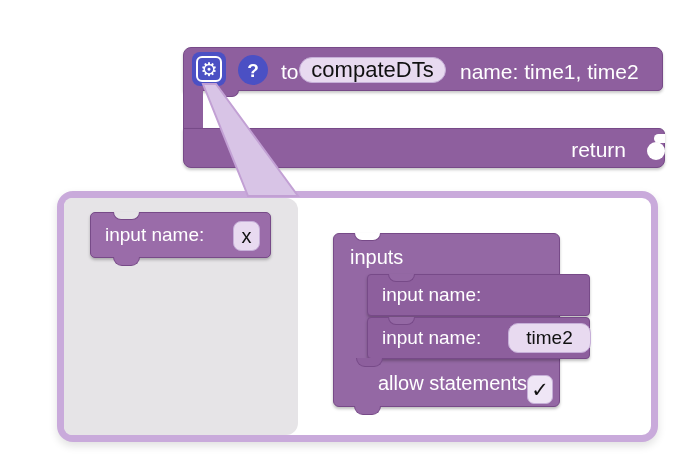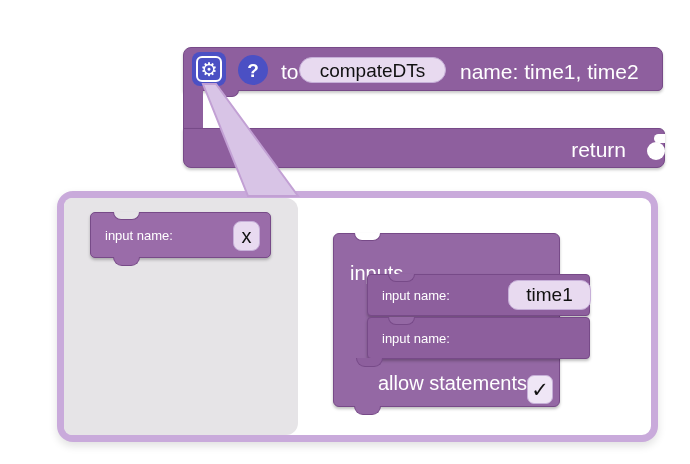--- a/index.html
+++ b/index.html
@@ -39,21 +39,21 @@
     position:absolute;left:54px;top:7px;width:30px;height:30px;border-radius:50%;
     background:var(--icon_bg);display:flex;align-items:center;justify-content:center;cursor:pointer;
   }
   .help-glyph{color:#fff;font-size:19px;font-weight:bold;line-height:1;}
   .to-lbl{position:absolute;left:97px;top:13px;}
   .name-field{
     position:absolute;left:115px;top:9px;width:147px;height:26px;border-radius:13px;
     background:var(--field_bg);border:1px solid var(--field_border);box-sizing:border-box;
     display:flex;align-items:center;justify-content:center;
   }
-  .name-field span{color:var(--text_dark);font-size:19px;line-height:1;}
+  .name-field span{color:var(--text_dark);font-size:22px;line-height:1;}
   .params-lbl{position:absolute;left:276px;top:13px;}
 
   .proc-spine{
     left:183px;top:90px;width:20px;height:40px;background:var(--block_fill);
     border-left:1px solid var(--block_border);box-sizing:border-box;z-index:2;
   }
   .stmt-notch{
     left:213px;top:90px;width:26px;height:7px;background:var(--block_fill);
     border:1px solid var(--block_border);border-top:none;border-radius:0 0 9px 9px;
     box-sizing:border-box;z-index:2;
@@ -87,41 +87,41 @@
   
   .blk{box-sizing:border-box;box-shadow:0 2px 3px rgba(0,0,0,.25);}
   .dip{
     position:absolute;height:8px;width:27px;left:22px;top:-1px;
     border:1.5px solid var(--block_border);border-top:none;border-radius:0 0 9px 9px;box-sizing:border-box;
   }
   .tab{
     position:absolute;height:9px;width:27px;left:22px;bottom:-9px;
     border:1.5px solid var(--block_border);border-top:none;border-radius:0 0 9px 9px;box-sizing:border-box;
   }
-  .blk-lbl{position:absolute;left:14px;top:50%;transform:translateY(-50%);color:var(--text_light);font-size:13px;white-space:nowrap;}
+  .blk-lbl{position:absolute;left:14px;top:50%;transform:translateY(-50%);color:var(--text_light);font-size:19px;white-space:nowrap;}
   .pill{
     position:absolute;background:var(--field_bg);border:1px solid var(--field_border);box-sizing:border-box;
     display:flex;align-items:center;justify-content:center;color:var(--text_dark);
   }
 
   .flyout-blk{
     position:absolute;left:26px;top:14px;width:181px;height:46px;
     background:var(--flyout_block_fill);border:1.5px solid var(--block_border);border-radius:5px;
   }
   .flyout-blk .dip{background:var(--flyout_bg);}
   .flyout-blk .tab{background:var(--flyout_block_fill);}
   .fld-x{left:142px;top:8px;width:27px;height:30px;border-radius:8px;font-size:20px;}
 
   .container-blk{
     position:absolute;left:269px;top:35px;width:227px;height:174px;
     background:var(--container_fill);border:1.5px solid var(--block_border);border-radius:6px;
   }
   .container-blk > .dip{background:#ffffff;left:20px;}
   .container-blk > .tab{background:var(--container_fill);left:20px;}
-  .inputs-lbl{position:absolute;left:16px;top:28px;color:var(--text_light);font-size:20px;text-align:right;}
+  .inputs-lbl{position:absolute;left:16px;top:12px;color:var(--text_light);font-size:20px;text-align:right;}
   .nest-row{
     position:absolute;left:33px;width:223px;height:42px;
     background:var(--row_fill);border:1.5px solid var(--block_border);border-radius:4px;
   }
   .nest-row .dip{background:var(--container_fill);left:20px;}
   .row1{top:40px;} .row2{top:83px;}
   .fld-time{left:140px;top:5px;width:83px;height:30px;border-radius:10px;font-size:19px;}
   .ledge-tab{
     position:absolute;left:22px;top:124px;width:27px;height:9px;background:var(--row_fill);
     border:1.5px solid var(--block_border);border-top:none;border-radius:0 0 9px 9px;box-sizing:border-box;
@@ -176,26 +176,26 @@
     </div>
 
     <div class="blk container-blk">
       <span class="dip"></span>
       <span class="tab"></span>
       <span class="inputs-lbl">inputs</span>
 
       <div class="blk nest-row row1">
         <span class="dip"></span>
         <span class="blk-lbl">input name:</span>
-        <div class="pill fld-time">time1</div>
       </div>
 
       <div class="blk nest-row row2">
         <span class="dip"></span>
         <span class="blk-lbl">input name:</span>
+        <div class="pill fld-time">time2</div>
       </div>
 
       <span class="ledge-tab"></span>
       <span class="allow-lbl">allow statements</span>
       <div class="checkbox">✓</div>
     </div>
   </div>
 
   <svg class="abs tail-svg" width="112" height="116" viewBox="0 0 112 116">
     <polygon points="7,2 20,2 102,114 52,114" fill="#d8c4e6" stroke="#c2a0d4" stroke-width="2"></polygon>

